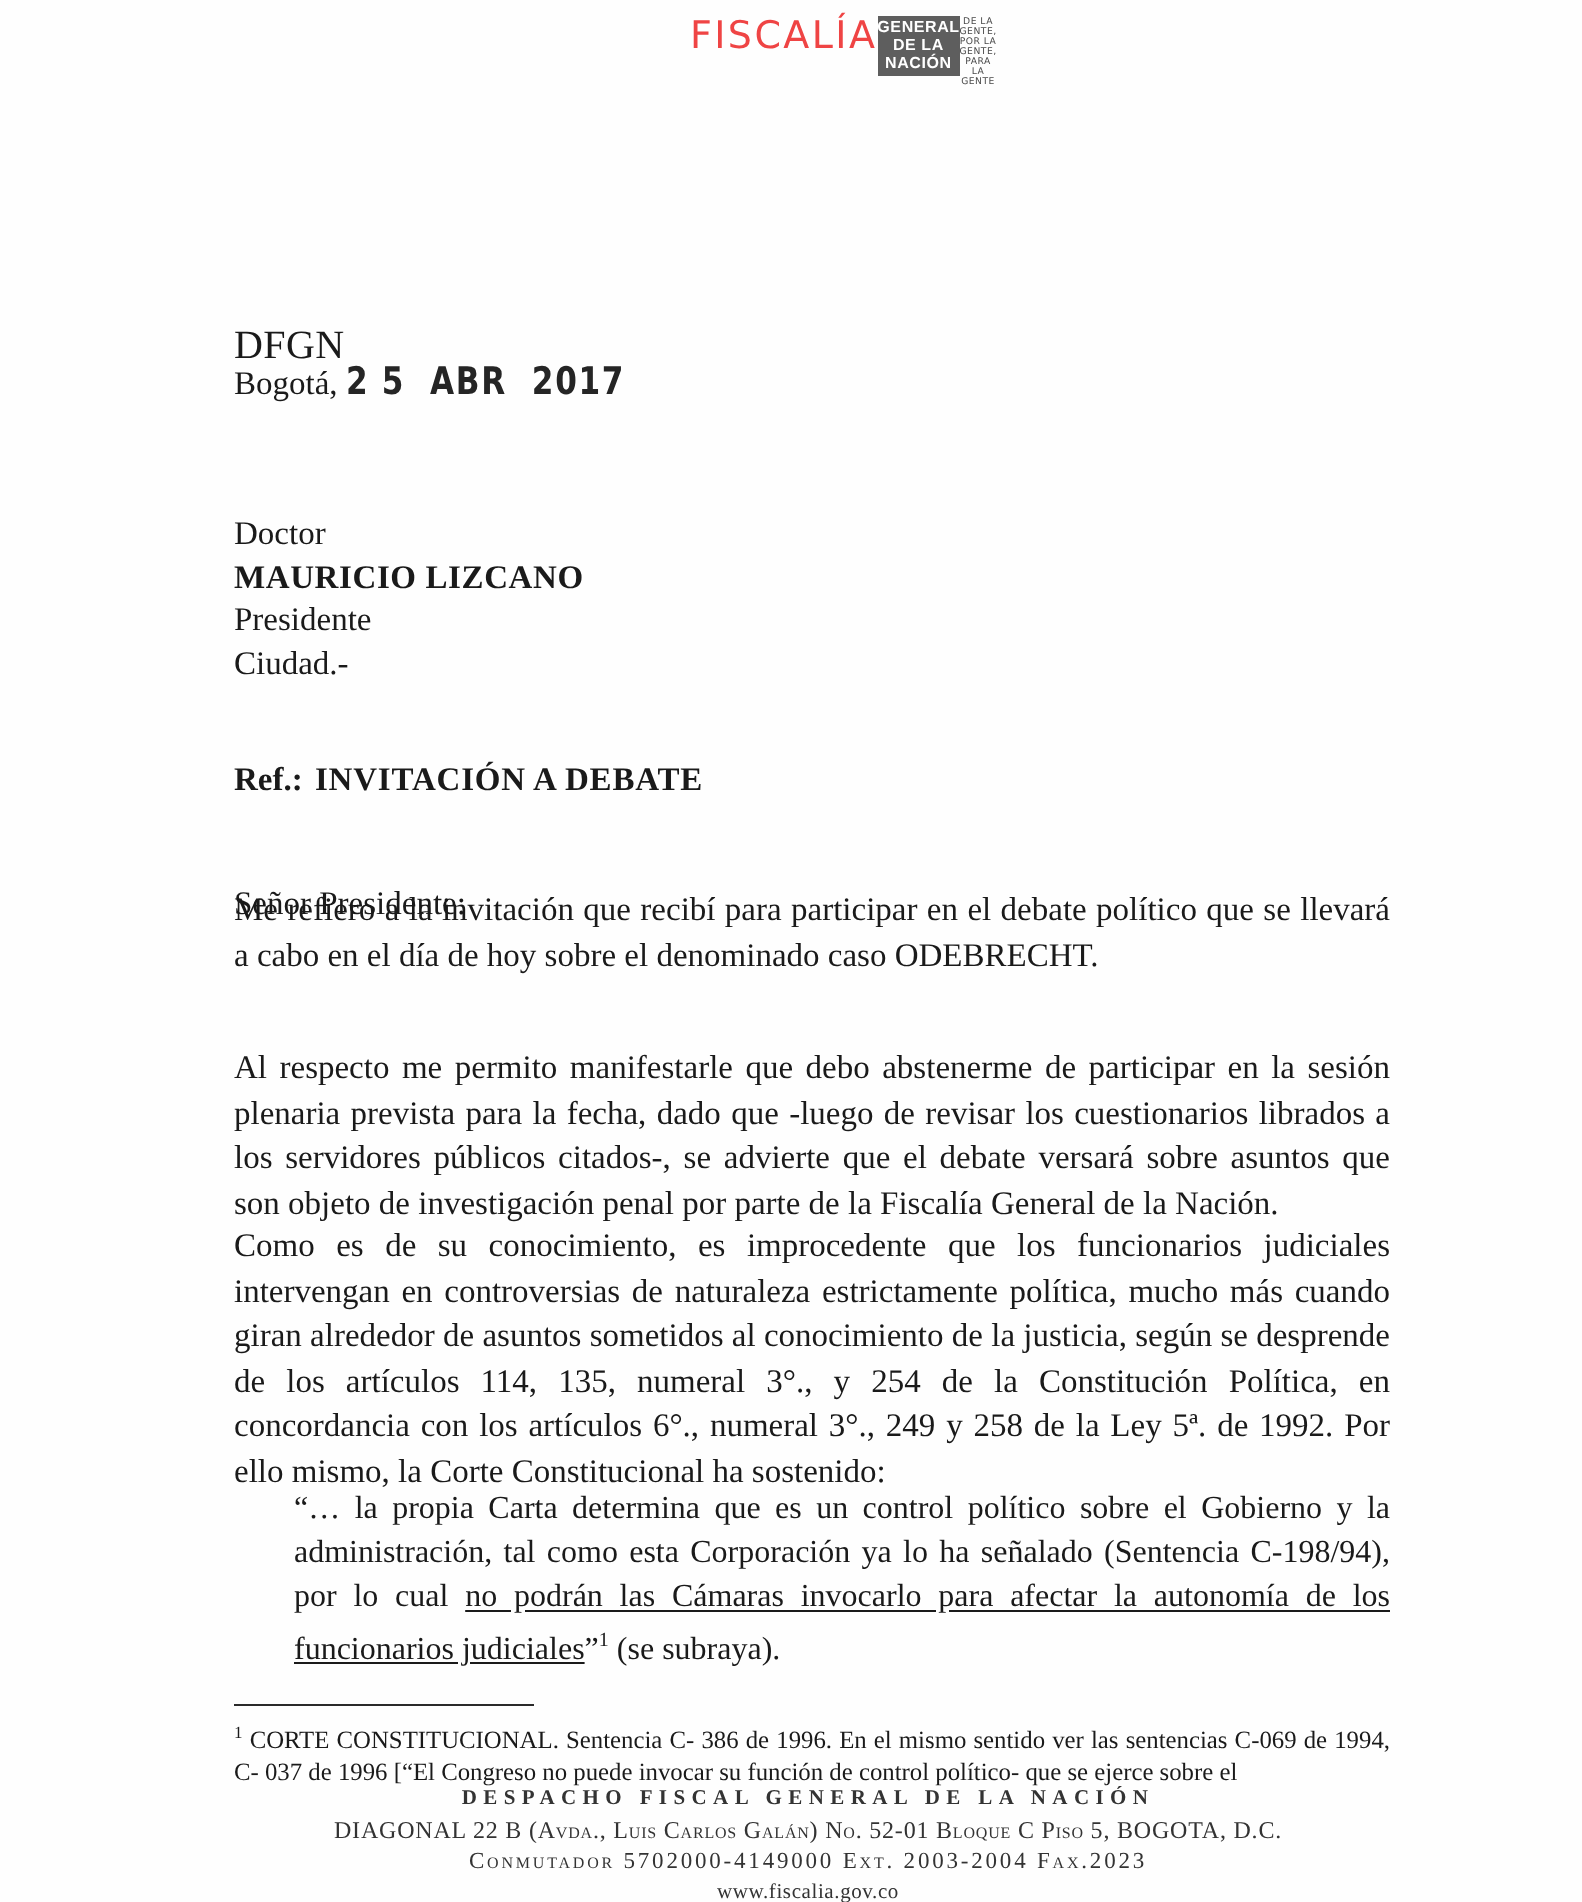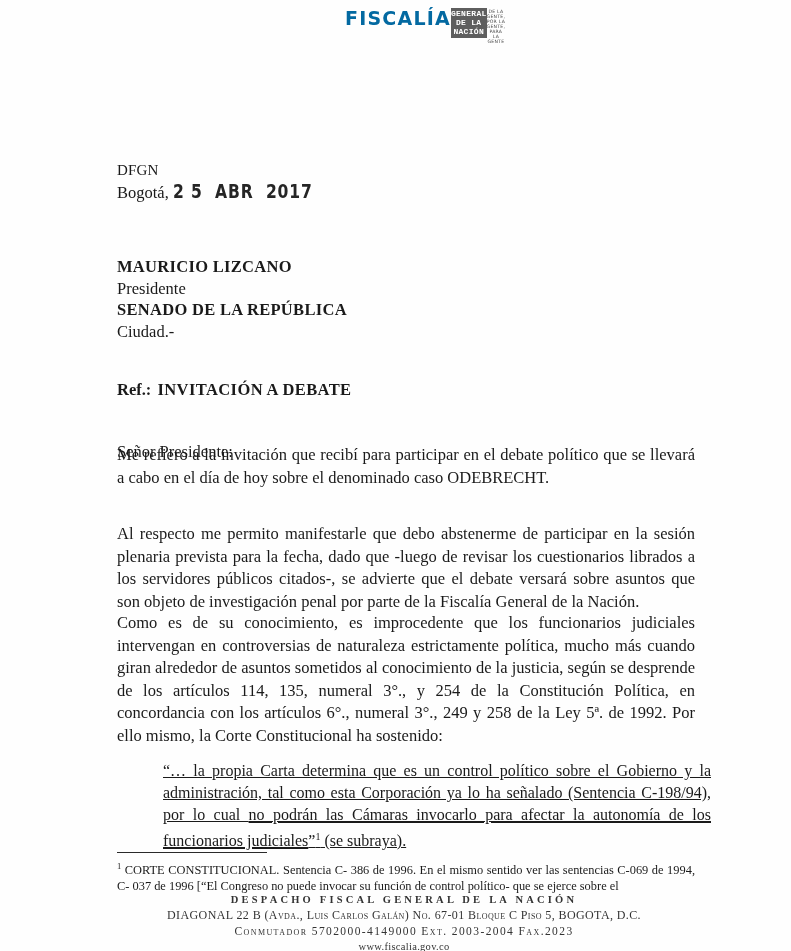--- a/index.html
+++ b/index.html
@@ -63,31 +63,31 @@
     font-weight: bold;
     font-size: 11px;
     letter-spacing: 0.5px;
     color: #e8e8e8;
   }
   .logo-name {
     margin-top: 3px;
     text-align: center;
     font-family: "DejaVu Sans", sans-serif;
     font-size: 19px;
-    font-weight: bold;
+    font-weight: normal;
     letter-spacing: 1.2px;
-    color: #0369a1;
+    color: #ef4444;
     line-height: 1.05;
   }
   .logo-sub {
     margin-top: 2px;
     background: #5e5e5e;
     color: #ffffff;
     text-align: center;
-    font-family: Liberation Mono, monospace;
+    font-family: Liberation Sans, sans-serif;
     font-size: 8px;
     font-weight: bold;
     letter-spacing: 0.3px;
     padding: 1px 0 2px;
   }
   .logo-tag {
     margin-top: 3px;
     text-align: center;
     font-family: "DejaVu Sans", sans-serif;
     font-size: 4.6px;
@@ -100,21 +100,21 @@
     position: absolute;
     left: 117px;
     top: 0;
     width: 578px;
   }
 
   .ref-code {
     position: absolute;
     top: 162px;
     left: 0;
-    font-size: 15px;
+    font-size: 20px;
     letter-spacing: 0.2px;
   }
   .date-line {
     position: absolute;
     top: 180px;
     left: 0;
     display: flex;
     align-items: baseline;
     font-size: 16.5px;
   }
@@ -167,25 +167,24 @@
   }
   p.p1 { top: 444px; }
   p.p2 { top: 523px; }
   p.p3 { top: 612px; }
 
   .quote {
     position: absolute;
     top: 744px;
     left: 30px;
     width: 548px;
-    margin: 16px;
+    margin: 0;
     font-size: 16px;
     line-height: 22px;
     text-align: justify;
-    text-decoration: underline;
   }
   .quote u { text-decoration: underline; text-underline-offset: 2px; }
   .quote sup { font-size: 10px; vertical-align: super; }
 
   
   .footnote-rule {
     position: absolute;
     top: 852px;
     left: 117px;
     width: 150px;
@@ -259,23 +258,23 @@
 
   <div class="content">
 
     <div class="ref-code">DFGN</div>
     <div class="date-line">
       <span>Bogotá,</span>
       <span class="date-stamp">2 5  ABR  2017</span>
     </div>
 
     <div class="addressee">
+      <div>Doctor</div>
       <div class="bold">MAURICIO LIZCANO</div>
       <div>Presidente</div>
-      <div class="bold">SENADO DE LA REPÚBLICA</div>
       <div>Ciudad.-</div>
     </div>
 
     <div class="ref-row">
       <span class="ref-label">Ref.:</span>
       <span class="ref-text">INVITACIÓN A DEBATE</span>
     </div>
 
     <div class="salutation">Señor Presidente:</div>
 
@@ -289,18 +288,18 @@
 
   </div>
 
   <div class="footnote-rule"></div>
   <p class="footnote">
     <sup>1</sup><span> CORTE CONSTITUCIONAL. Sentencia C- 386 de 1996. En el mismo sentido ver las sentencias C-069 de 1994, C- 037 de 1996 [“El Congreso no puede invocar su función de control político- que se ejerce sobre el</span>
   </p>
 
   <div class="footer">
     <span class="footer-line f-office">Despacho Fiscal General De La Nación</span>
-    <span class="footer-line f-address">DIAGONAL 22 B (Avda., Luis Carlos Galán) No. 67-01 Bloque C Piso 5, BOGOTA, D.C.</span>
+    <span class="footer-line f-address">DIAGONAL 22 B (Avda., Luis Carlos Galán) No. 52-01 Bloque C Piso 5, BOGOTA, D.C.</span>
     <span class="footer-line f-phone">Conmutador 5702000-4149000 Ext. 2003-2004 Fax.2023</span>
     <span class="footer-line f-web">www.fiscalia.gov.co</span>
   </div>
 
 </div>
 
 </body></html>

